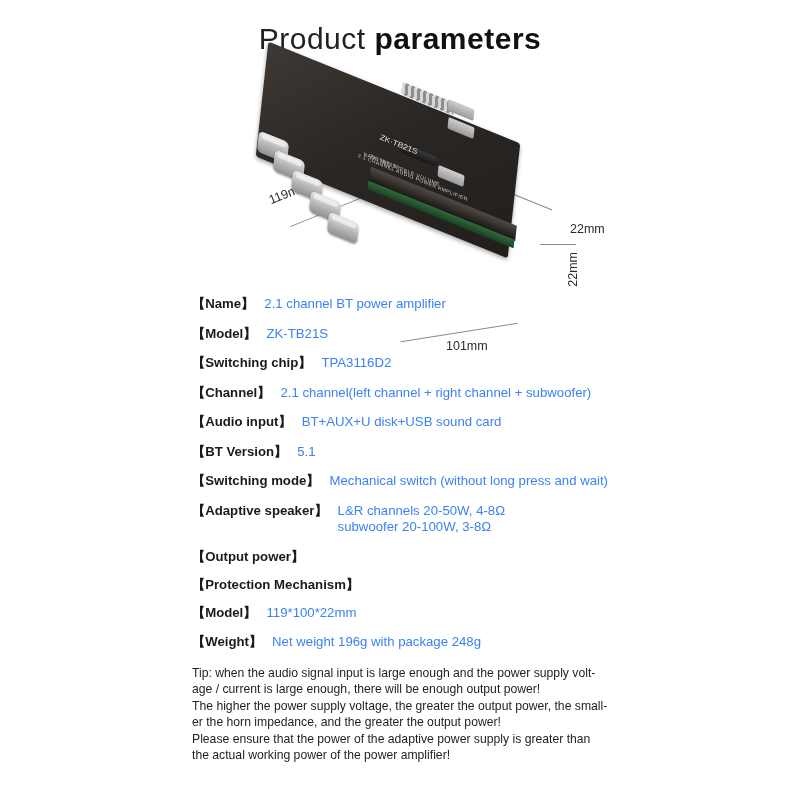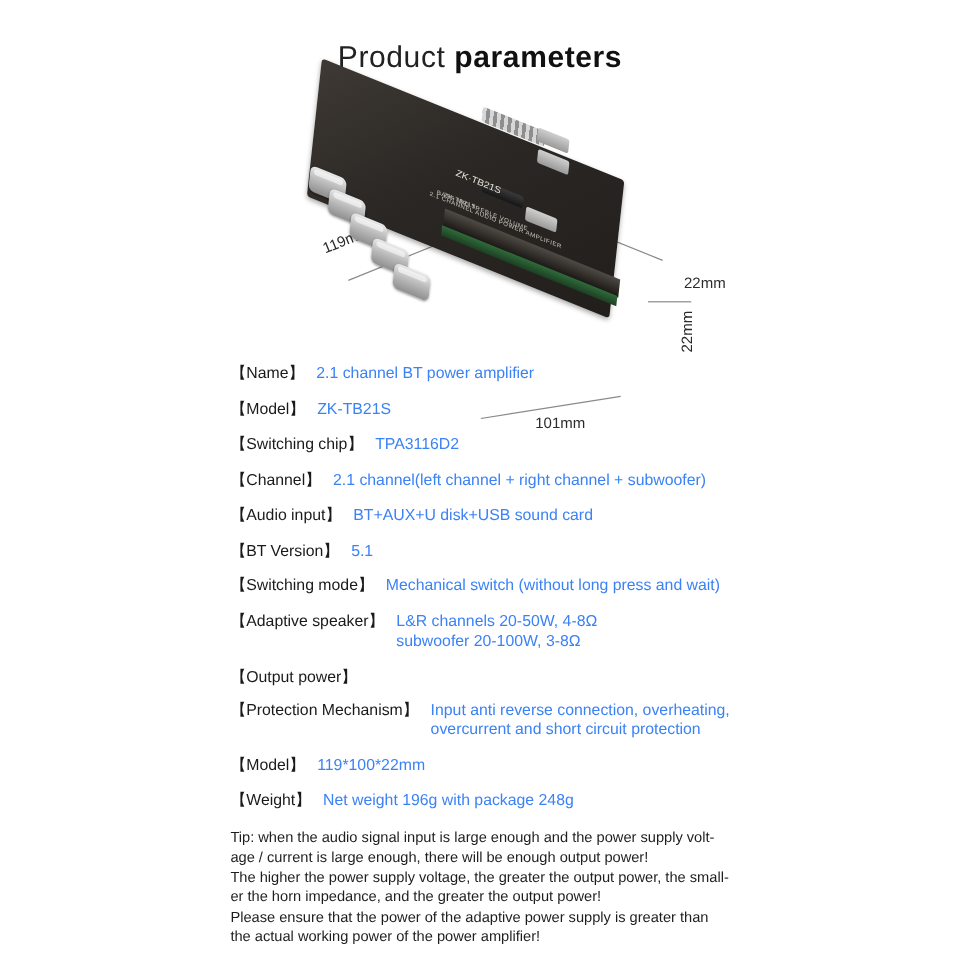--- a/index.html
+++ b/index.html
@@ -12,22 +12,22 @@
     background: #ffffff;
     font-family: "Liberation Sans", sans-serif;
     color: #1a1a1a;
     position: relative;
     overflow: hidden;
   }
 
   
   .page-title {
     text-align: center;
-    margin-top: 34px;
-    font-size: 25px;
+    margin-top: 22px;
+    font-size: 30px;
     letter-spacing: 0.5px;
   }
   .page-title .light { font-weight: 400; color: #222; }
   .page-title .bold  { font-weight: 700; color: #111; }
 
   
   .photo-area {
     position: relative;
     width: 800px;
     height: 218px;
@@ -164,20 +164,21 @@
   }
   .spec-row {
     display: flex;
     align-items: flex-start;
     margin-bottom: 13px;
   }
   .spec-label {
     flex: 0 0 auto;
     white-space: nowrap;
     color: #1a1a1a;
+    font-weight: bold;
   }
   .spec-value {
     margin-left: 10px;
     color: #3b82f6;
     white-space: pre-line;
     line-height: 1.25;
   }
 
   
   .tip {
@@ -265,22 +266,20 @@
   <div class="spec-row">
     <span class="spec-label">【Adaptive speaker】</span>
     <span class="spec-value">L&amp;R channels 20-50W,  4-8Ω
 subwoofer 20-100W,  3-8Ω</span>
   </div>
   <div class="spec-row">
     <span class="spec-label">【Output power】</span>
   </div>
   <div class="spec-row">
     <span class="spec-label">【Protection Mechanism】</span>
-    <span class="spec-value">Input anti reverse connection, overheating,
-overcurrent and short circuit protection</span>
   </div>
   <div class="spec-row">
     <span class="spec-label">【Model】</span>
     <span class="spec-value">119*100*22mm</span>
   </div>
   <div class="spec-row">
     <span class="spec-label">【Weight】</span>
     <span class="spec-value">Net weight 196g  with package 248g</span>
   </div>
 </div>

